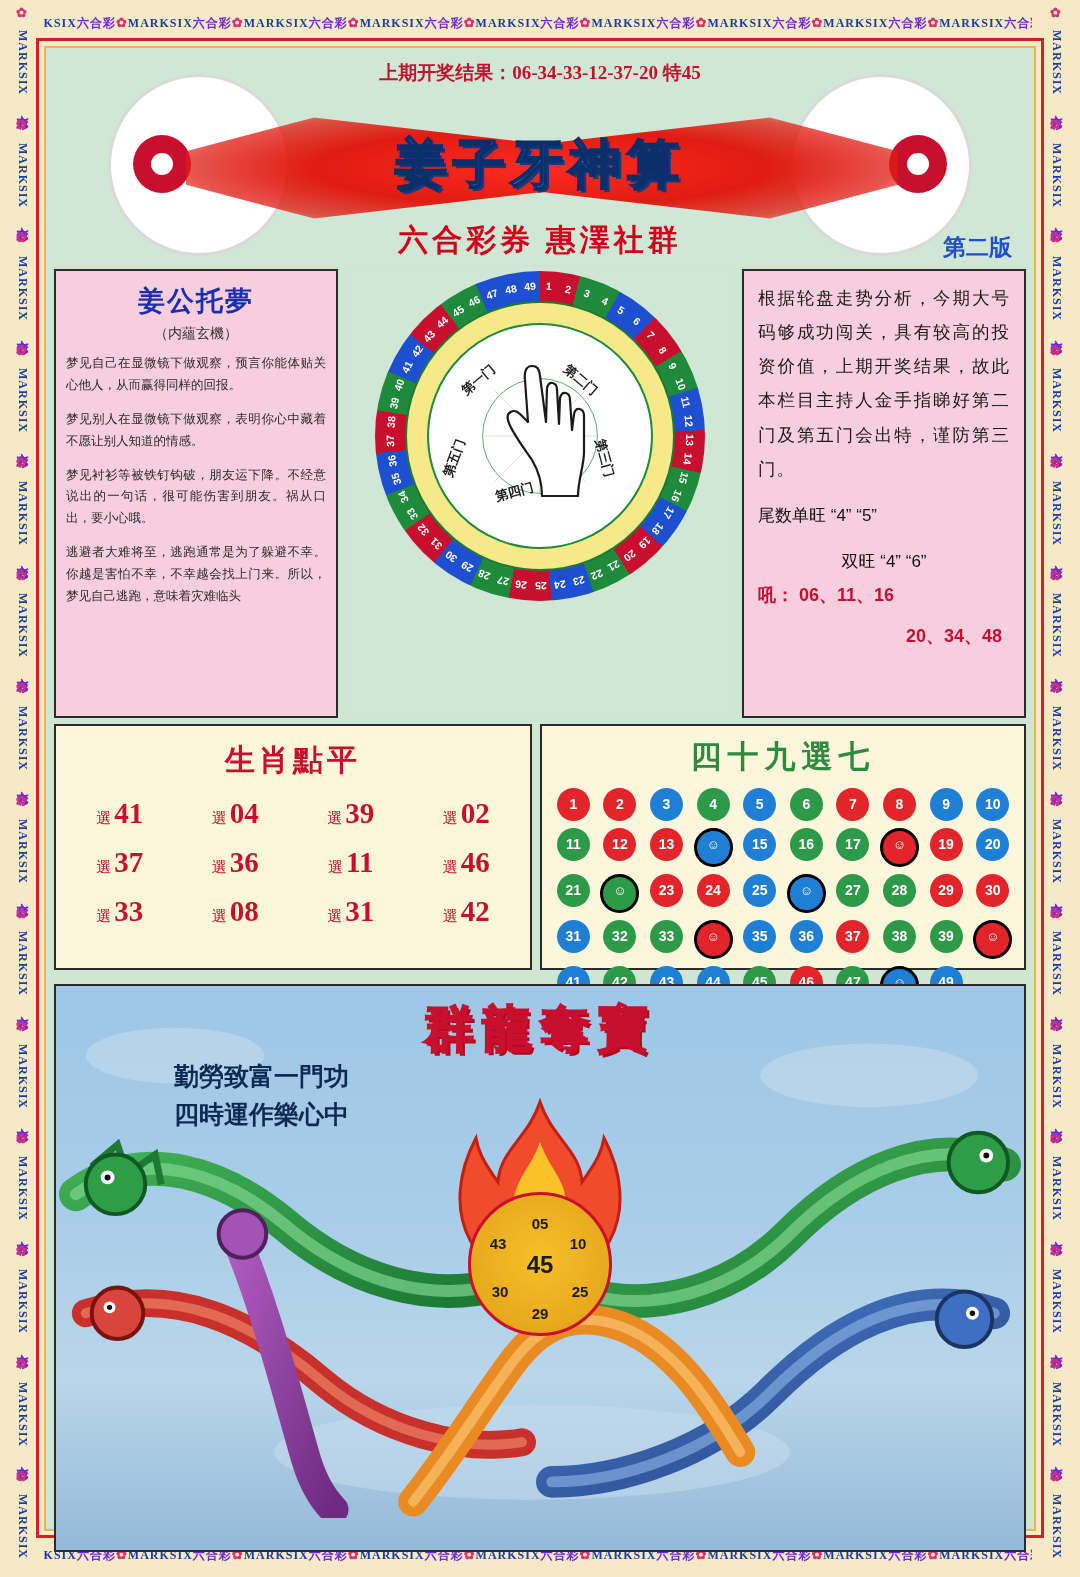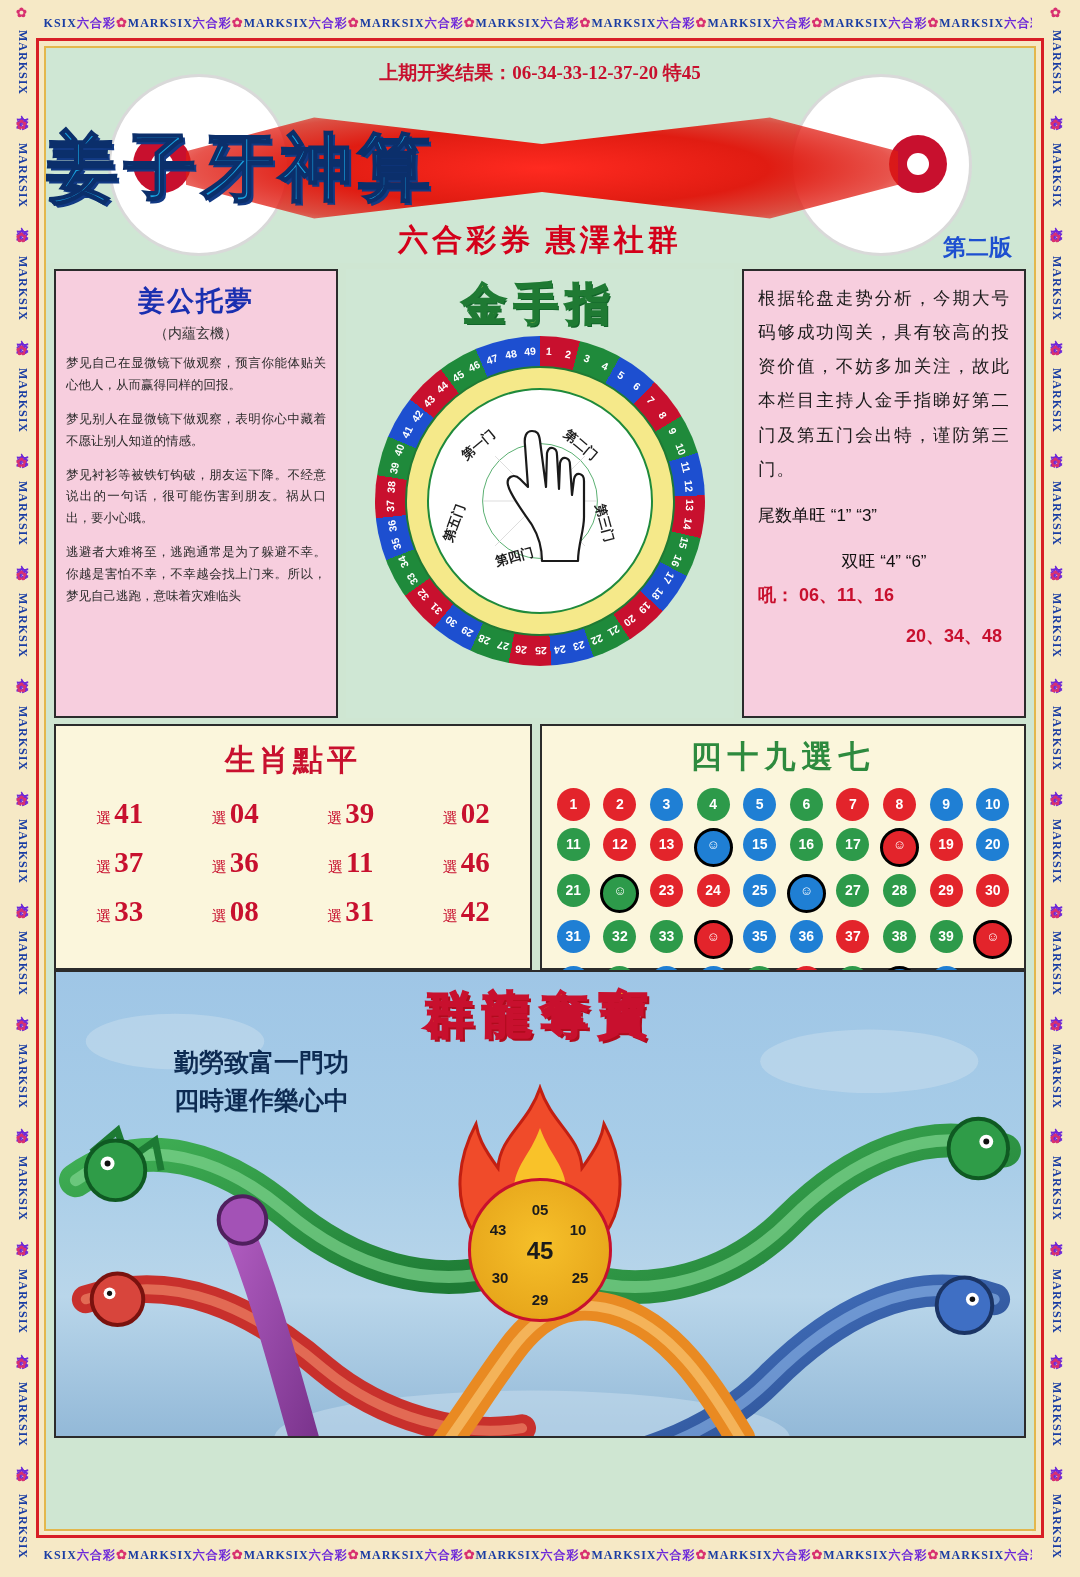--- a/index.html
+++ b/index.html
@@ -83,23 +83,23 @@
   }
   .yin-left:after{left:40px;top:76px;}
   .yin-right:after{right:40px;top:76px;}
   .swoosh{
     position:absolute;left:140px;top:60px;width:712px;height:120px;
     background:radial-gradient(ellipse at 50% 50%, #ff2a20 0%, #e01c12 45%, rgba(224,28,18,.75) 70%, rgba(224,28,18,0) 100%);
     clip-path:polygon(0% 36%,18% 8%,50% 30%,82% 8%,100% 36%,100% 64%,82% 92%,50% 70%,18% 92%,0% 64%);
     z-index:2;
   }
   .title-main{
-    position:absolute;left:0;top:72px;width:100%;text-align:left;
+    position:absolute;left:0;top:82px;width:100%;text-align:center;
     font-family:"Liberation Serif", serif;
-    font-size:72px;font-weight:bold;color:#18a3e0;
+    font-size:52px;font-weight:bold;color:#18a3e0;
     -webkit-text-stroke:2px #0b2f6b;
     text-shadow:3px 3px 0 #123a84;
     letter-spacing:6px;
     z-index:5;
   }
   .subtitle{
     position:absolute;left:0;top:172px;width:100%;text-align:center;
     font-family:"Liberation Serif", serif;
     font-size:30px;font-weight:bold;color:#d4001a;letter-spacing:4px;
     z-index:5;
@@ -210,21 +210,21 @@
     font-family:"Liberation Sans", sans-serif;
   }
   .ball.red{background:#e3242b;}
   .ball.blue{background:#1f7fd4;}
   .ball.green{background:#2d9a4a;}
   .ball.face{background:#2d9a4a;border:3px solid #000;line-height:27px;font-size:13px;}
   .ball.faceb{background:#1f7fd4;border:3px solid #000;line-height:27px;font-size:13px;}
   .ball.facer{background:#e3242b;border:3px solid #000;line-height:27px;font-size:13px;}
   
   .dragon{
-    margin:0 8px 0 8px;height:468px;position:relative;overflow:hidden;
+    margin:14px 8px 0 8px;height:568px;position:relative;overflow:hidden;
     border:2px solid #2b2b2b;box-sizing:border-box;
     background:linear-gradient(180deg,#9fc6e6 0%,#a8cde8 40%,#b9d6ea 70%,#93b9d8 100%);
   }
   .dragon-title{
     position:absolute;top:10px;left:0;width:100%;text-align:center;
     font-family:"Liberation Serif", serif;font-size:50px;font-weight:bold;
     color:#f6d21e;-webkit-text-stroke:2px #c8102e;text-shadow:3px 3px 0 #b00b1d;
     letter-spacing:8px;z-index:5;
   }
   .verse{
@@ -432,21 +432,20 @@
       <div class="panel dream">
         <h2>姜公托夢</h2>
         <div class="sub">（内蘊玄機）</div>
         <p>梦见自己在显微镜下做观察，预言你能体贴关心他人，从而赢得同样的回报。</p>
         <p>梦见别人在显微镜下做观察，表明你心中藏着不愿让别人知道的情感。</p>
         <p>梦见衬衫等被铁钉钩破，朋友运下降。不经意说出的一句话，很可能伤害到朋友。祸从口出，要小心哦。</p>
         <p>逃避者大难将至，逃跑通常是为了躲避不幸。你越是害怕不幸，不幸越会找上门来。所以，梦见自己逃跑，意味着灾难临头</p>
       </div>
 
       <div class="panel goldfinger">
-        <div class="gf-title">金手指</div>
         <div class="wheel-wrap">
           <div class="wheel-ring"></div>
           <div id="wheel-numbers-layer">
               <div class="wheel-num" style="left: 173.995px; top: 15.2699px; transform: rotate(3.43775deg);">1</div>
               <div class="wheel-num" style="left: 193.068px; top: 17.6494px; transform: rotate(10.7847deg);">2</div>
               <div class="wheel-num" style="left: 211.68px; top: 22.4484px; transform: rotate(18.1316deg);">3</div>
               <div class="wheel-num" style="left: 229.526px; top: 29.5881px; transform: rotate(25.4786deg);">4</div>
               <div class="wheel-num" style="left: 246.312px; top: 38.9512px; transform: rotate(32.8255deg);">5</div>
               <div class="wheel-num" style="left: 261.764px; top: 50.384px; transform: rotate(40.1724deg);">6</div>
               <div class="wheel-num" style="left: 275.626px; top: 63.6989px; transform: rotate(47.5194deg);">7</div>
@@ -515,22 +514,22 @@
           <svg class="hand" viewBox="0 0 120 150">
             <path d="M52 10 C46 10 44 16 45 24 L48 66 L40 58 C34 52 26 56 28 64 C30 74 44 92 52 104
                      C58 114 62 128 62 140 L98 140 C98 124 104 110 104 96 L104 60
                      C104 52 96 50 94 58 L92 74 L90 44 C90 36 82 34 80 42 L79 68 L77 34
                      C77 26 69 24 67 32 L66 66 L60 20 C59 12 57 10 52 10 Z" fill="#ffffff" stroke="#1a1a1a" stroke-width="2.2" stroke-linejoin="round"></path>
           </svg>
         </div>
       </div>
 
       <div class="panel analysis">
-        <p>根据轮盘走势分析，今期大号码够成功闯关，具有较高的投资价值，不妨多加关注，故此本栏目主持人金手指睇好第二门及第五门会出特，谨防第三门。</p>
-        <div class="tails">尾数单旺 “1” “3”</div>
+        <p>根据轮盘走势分析，今期大号码够成功闯关，具有较高的投资价值，上期开奖结果，故此本栏目主持人金手指睇好第二门及第五门会出特，谨防第三门。</p>
+        <div class="tails">尾数单旺 “4” “5”</div>
         <div class="tails" style="text-align:center">双旺 “4” “6”</div>
         <div class="lucky">
           <span class="lbl">吼：</span>
           <span>06、11、16</span>
           <span class="row2">20、34、48</span>
         </div>
       </div>
     </div>
 
     <div class="row2">

